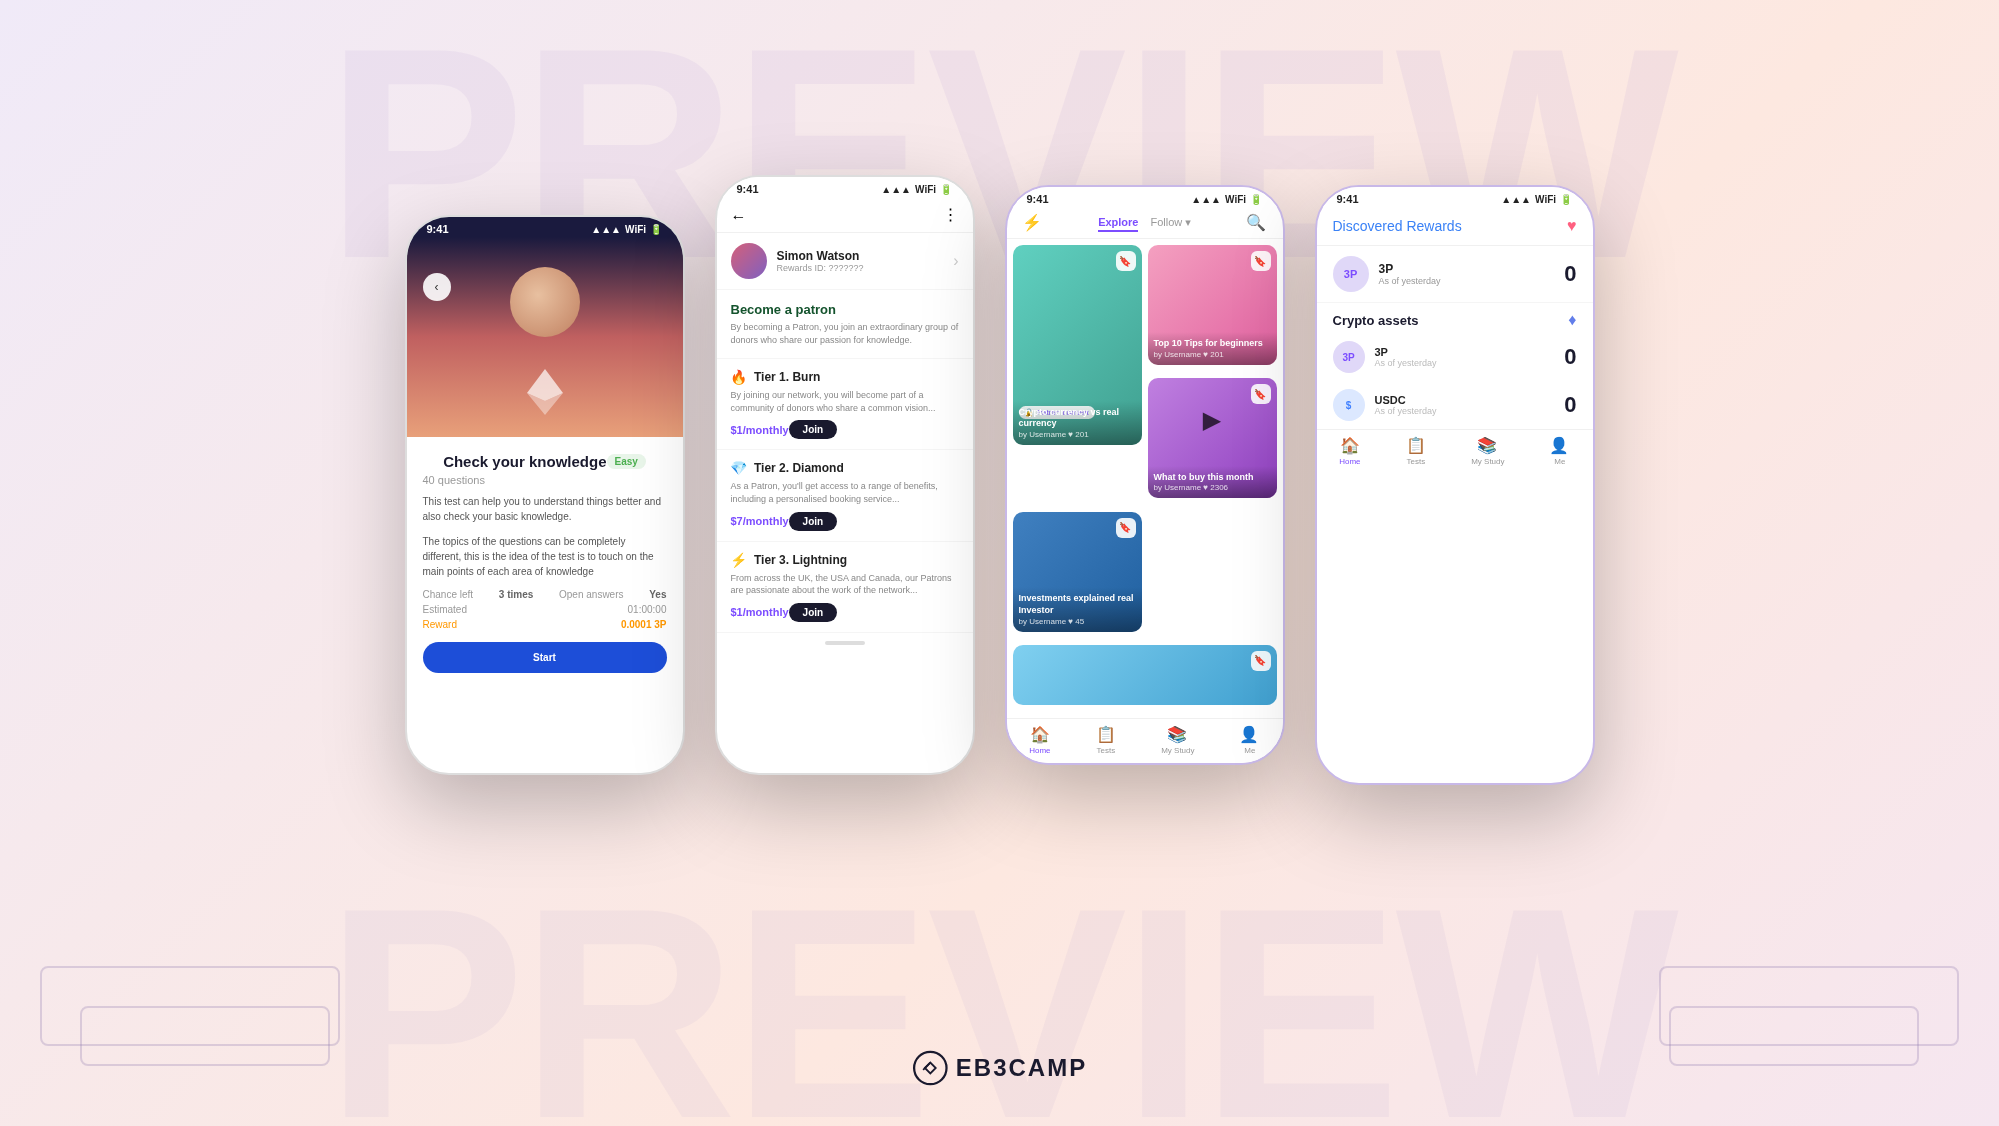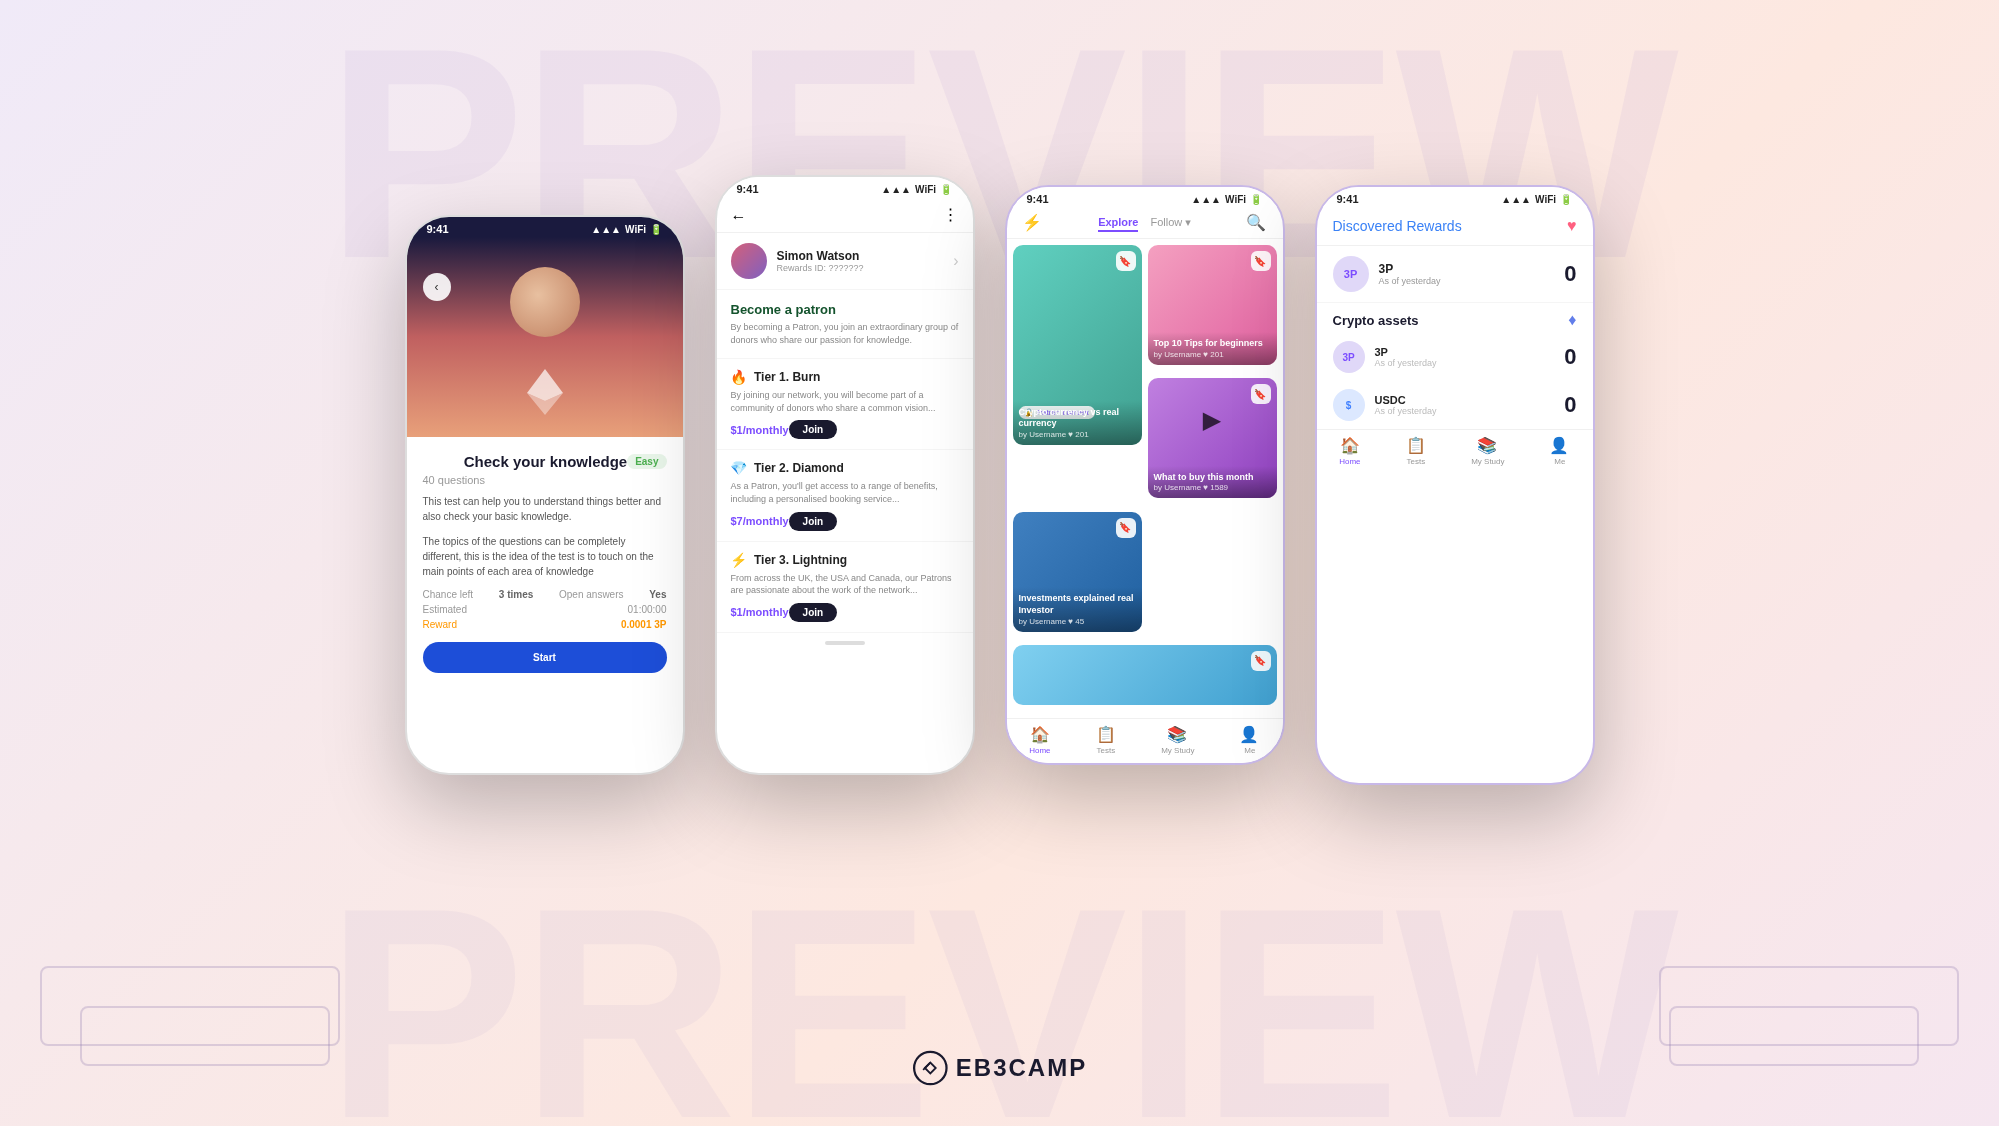--- a/index.html
+++ b/index.html
@@ -100,21 +100,21 @@
       justify-content: center;
       font-size: 12px;
       color: #333;
     }
     .phone1-content {
       padding: 16px;
       background: #fff;
     }
     .phone1-title-row {
       display: flex;
-      justify-content: flex-end;
+      justify-content: center;
       align-items: center;
       margin-bottom: 4px;
     }
     .phone1-title {
       font-size: 15px;
       font-weight: 700;
       color: #1a1a2e;
     }
     .badge-easy {
       background: #e8f5e9;
@@ -698,21 +698,21 @@
             <div class="card-title">Top 10 Tips for beginners</div>
             <div class="card-meta">by Username ♥ 201</div>
           </div>
         </div>
 
         <div class="grid-card card-bg-purple">
           <div class="card-save">🔖</div>
           <div style="position:absolute;top:35%;left:50%;transform:translate(-50%,-50%); font-size:24px; opacity:0.7;">▶</div>
           <div class="card-overlay">
             <div class="card-title">What to buy this month</div>
-            <div class="card-meta">by Username ♥ 1589</div>
+            <div class="card-meta">by Username ♥ 2306</div>
           </div>
         </div>
 
         <div class="grid-card card-bg-blue">
           <div class="card-save">🔖</div>
           <div class="card-overlay">
             <div class="card-title">Investments explained real Investor</div>
             <div class="card-meta">by Username ♥ 45</div>
           </div>
         </div>

